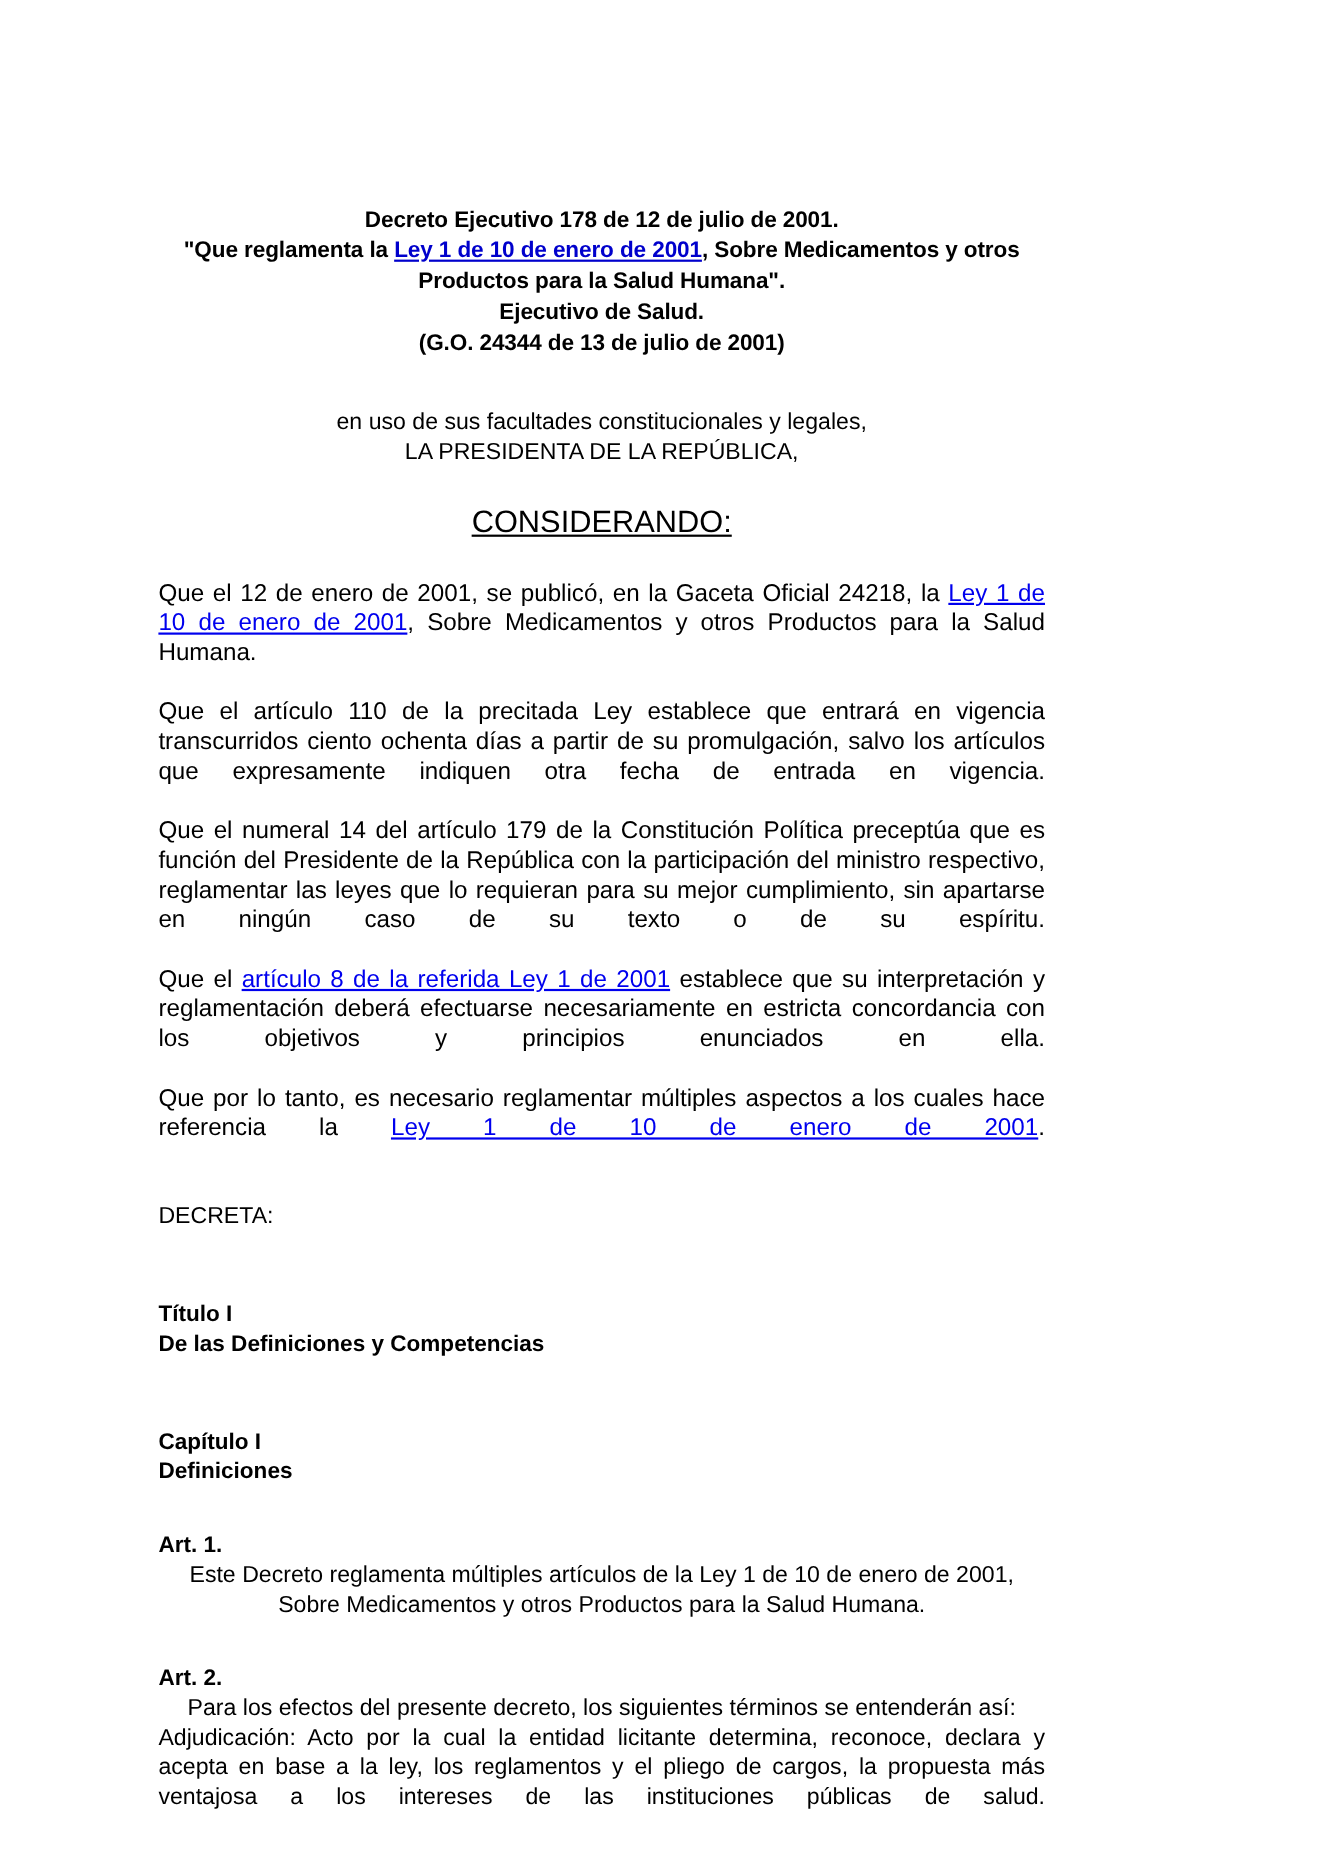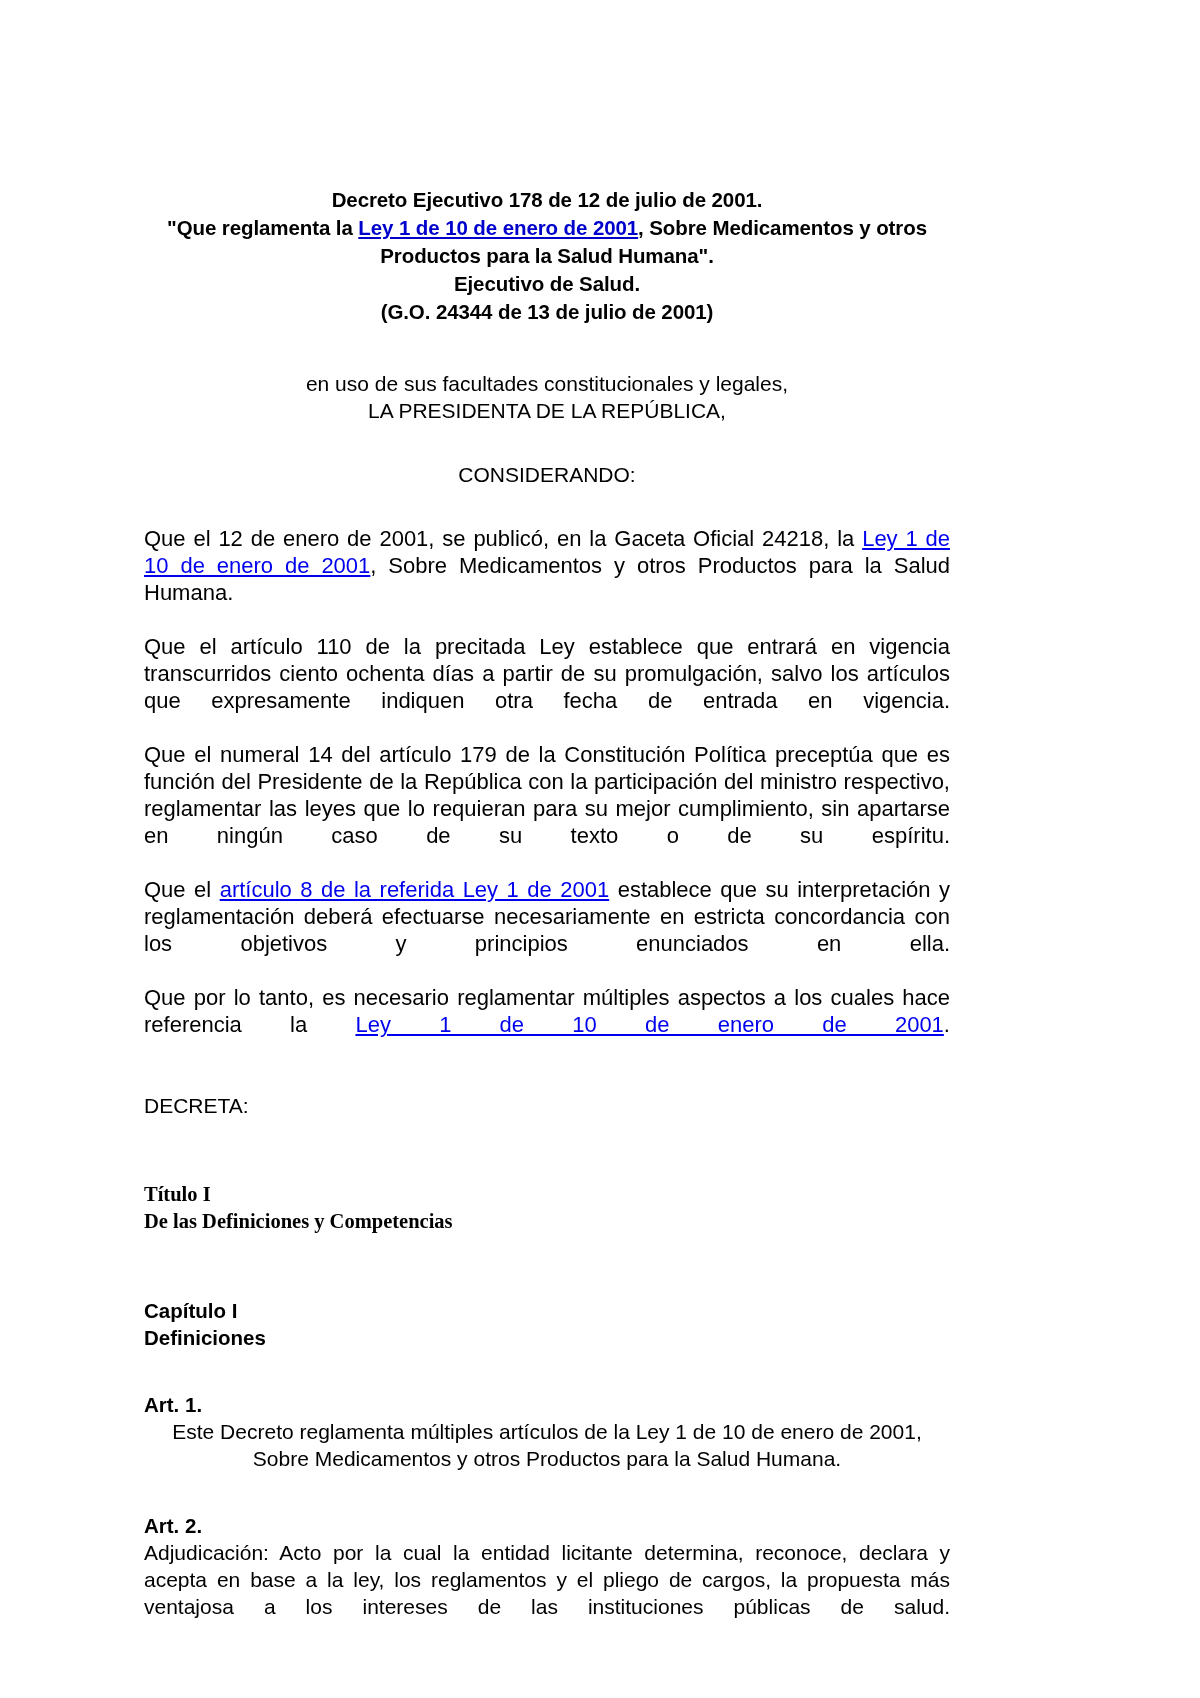--- a/index.html
+++ b/index.html
@@ -49,23 +49,24 @@
   .preamble {
     text-align: center;
     font-size: 21px;
     line-height: 27px;
     margin-top: 44px;
   }
   .preamble .pline { display: block; }
 
   .considerando {
     text-align: center;
-    font-size: 21px;
+    font-size: 28px;
     line-height: 27px;
     margin-top: 37px;
+    text-decoration: underline;
   }
 
   
   .body-justified {
     text-align: justify;
     text-justify: inter-word;
     font-size: 22px;
     line-height: 27px;
     margin-top: 37px;
   }
@@ -90,21 +91,21 @@
 
   
   .heading {
     font-weight: bold;
     font-size: 20.5px;
     line-height: 27px;
     text-align: left;
   }
   .heading .hline { display: block; }
 
-  .h-titulo { margin-top: 62px; font-family: Liberation Serif, serif; }
+  .h-titulo { margin-top: 62px; }
   .h-capitulo { margin-top: 62px; }
 
   .art-block { margin-top: 40px; }
   .art-head {
     font-weight: bold;
     font-size: 20.5px;
     line-height: 27px;
   }
   .art-body {
     font-size: 21px;
@@ -168,17 +169,18 @@
       <span class="hline">Definiciones</span>
     </div>
 
     <div class="art-block">
       <div class="art-head">Art. 1.</div>
       <div class="art-body">Este Decreto reglamenta múltiples artículos de la Ley 1 de 10 de enero de 2001, Sobre Medicamentos y otros Productos para la Salud Humana.</div>
     </div>
 
     <div class="art-block">
       <div class="art-head">Art. 2.</div>
+      <div class="art-body">Para los efectos del presente decreto, los siguientes términos se entenderán así:</div>
       <div class="art-body justify"><span class="jpara">Adjudicación: Acto por la cual la entidad licitante determina, reconoce, declara y acepta en base a la ley, los reglamentos y el pliego de cargos, la propuesta más ventajosa a los intereses de las instituciones públicas de salud.</span></div>
     </div>
 
   </div>
 </div>
 
 </body></html>

